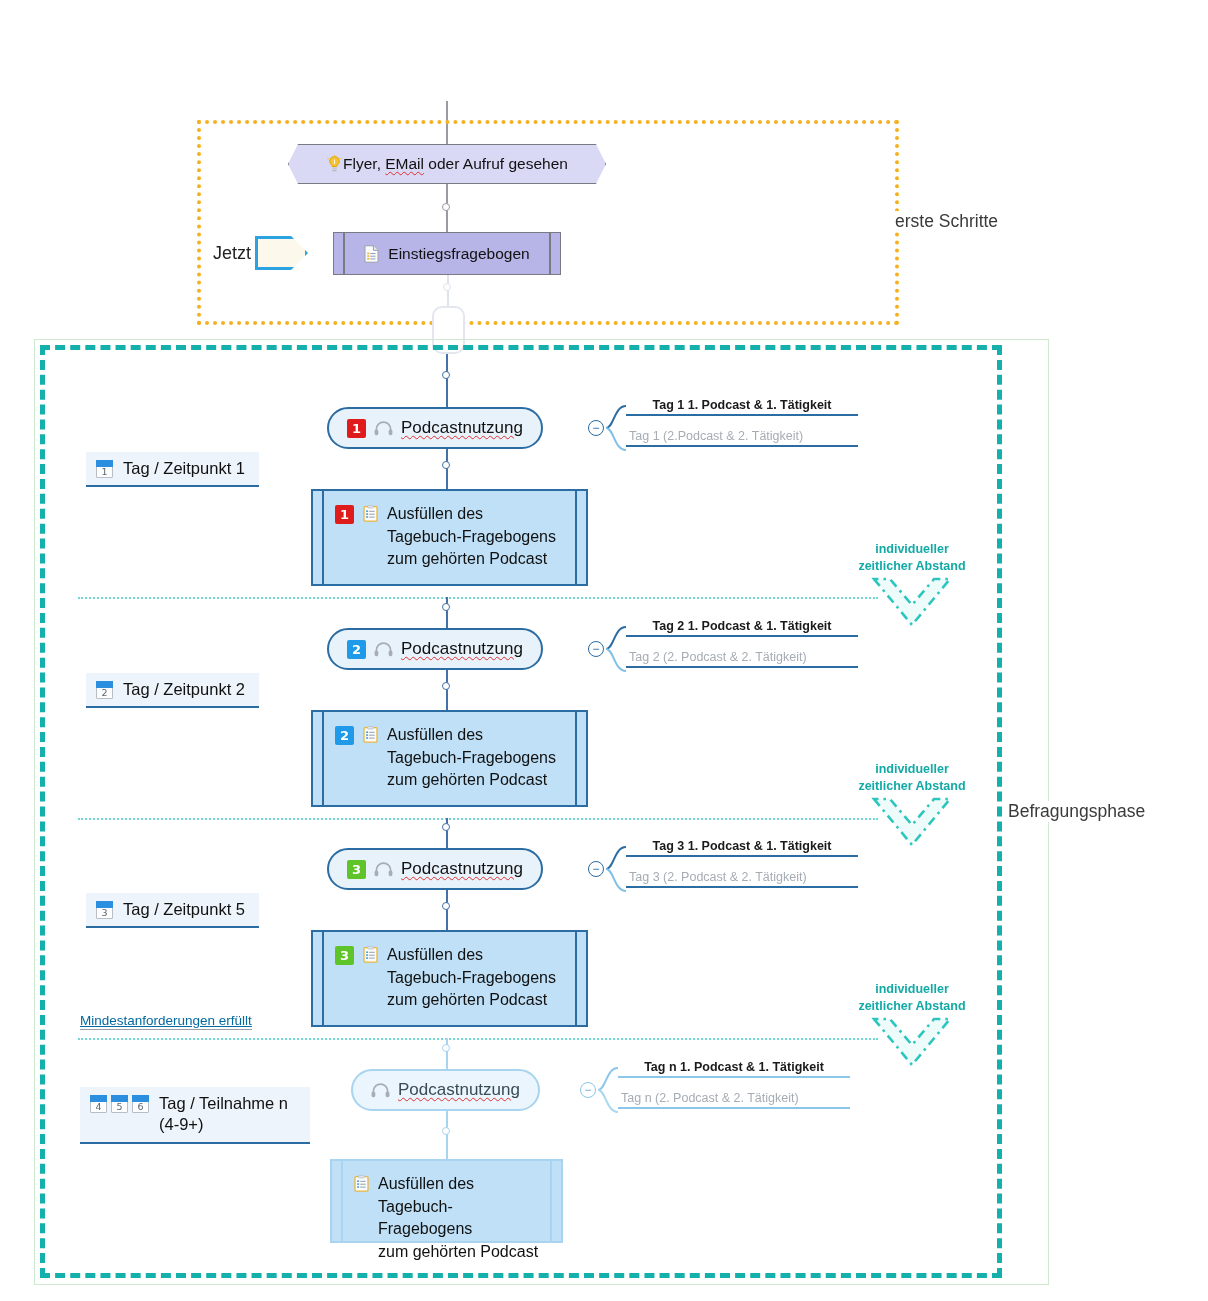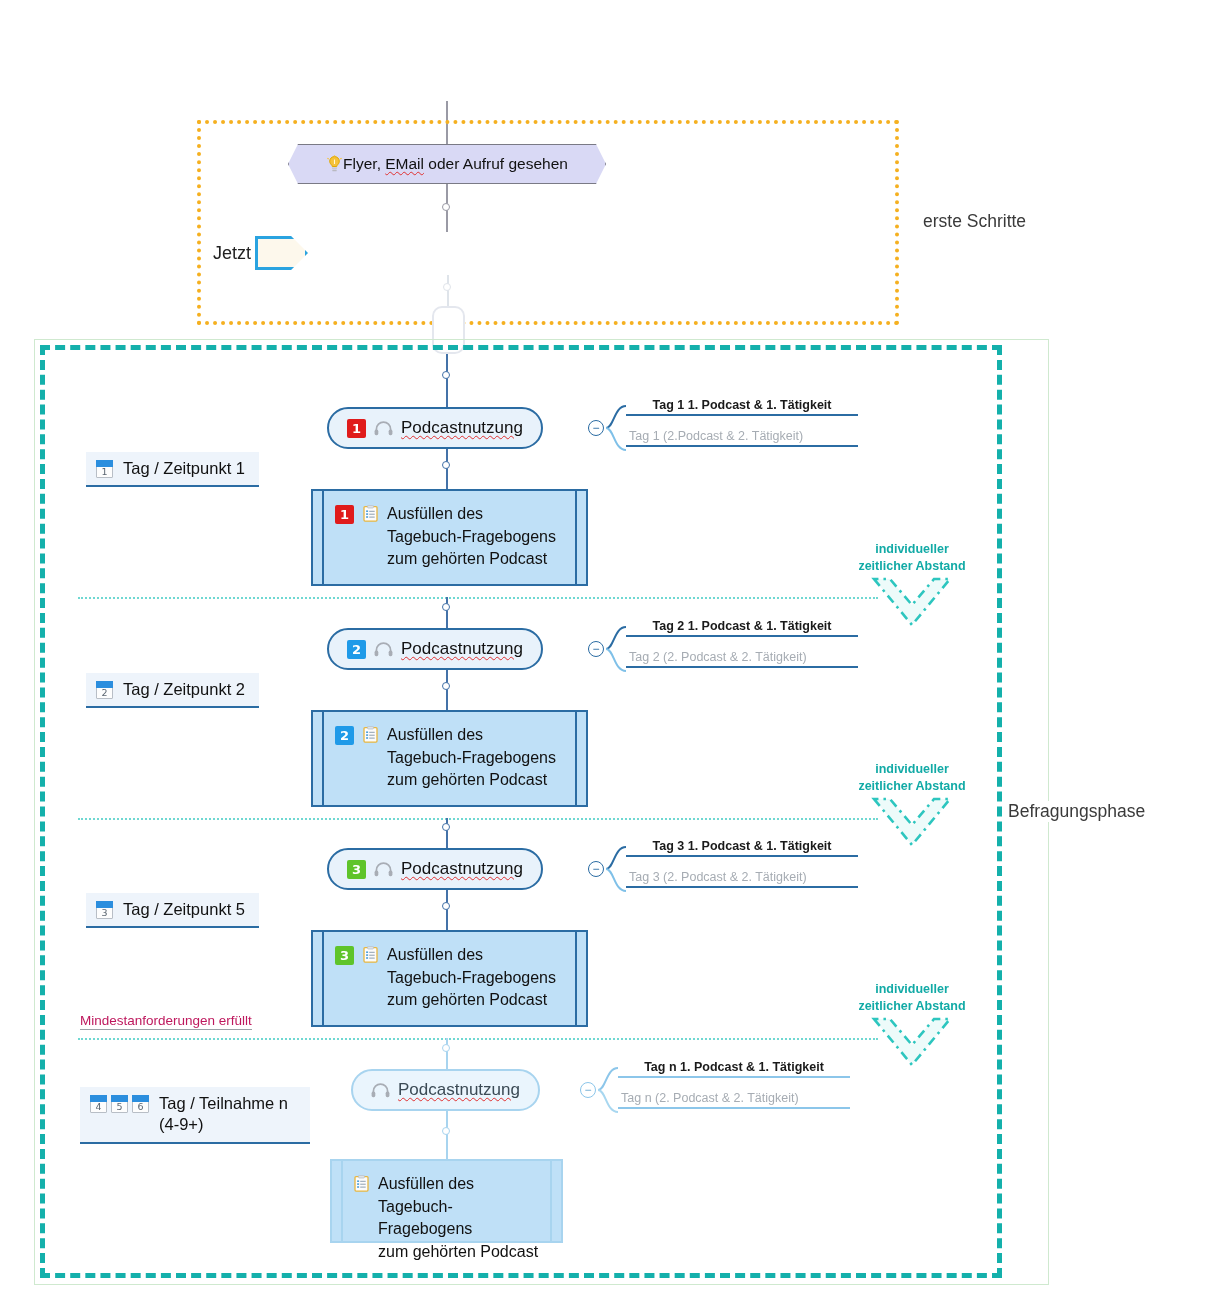--- a/index.html
+++ b/index.html
@@ -44,21 +44,21 @@
     border: 1.6px solid #cfe9cf; background: transparent;
   }
   .phase-befragung {
     position: absolute; left: 40px; top: 345px; width: 962px; height: 933px;
     border: 5px dashed #14b0ab; background: transparent;
   }
   .phase-label {
     position: absolute; font-size: 17.5px; color: #3a3a3a; white-space: nowrap;
     background: #ffffff; padding: 0 2px;
   }
-  .lbl-erste { left: 893px; top: 211px; margin-left: 28px; }
+  .lbl-erste { left: 893px; top: 211px; }
   .lbl-befragung { left: 1006px; top: 801px; }
 
   
   .vline { position: absolute; background: #4472a8; width: 2px; }
   .vline.grey { background: #9a9aa5; }
   .vline.faint { background: #dfe4ea; }
   .vline.light { background: #a8d4ef; }
   .dot {
     position: absolute; width: 8px; height: 8px; border-radius: 50%;
     background: #ffffff; border: 1.4px solid #4472a8;
@@ -183,22 +183,22 @@
   }
   .cal-group { display: flex; gap: 4px; flex: 0 0 auto; }
 
   
   .sep-mint {
     position: absolute; height: 0; border-top: 2.4px dotted #6fd8d2;
   }
 
   
   .min-note {
-    position: absolute; font-size: 13.5px; color: #be185d;
-    border-bottom: 1.2px solid #9aa0a6; padding-bottom: 1px; white-space: nowrap;
+    position: absolute; font-size: 13.5px; color: #0369a1;
+    border-bottom: 1.2px solid #9aa0a6; padding-bottom: 1px; white-space: nowrap; text-decoration: underline;
   }
 
   
   .gap-marker { position: absolute; }
   .gap-marker .gap-label {
     position: absolute; left: 0; top: 0; width: 120px; text-align: center;
     font-size: 12.5px; font-weight: bold; color: #12aaa6; line-height: 1.35;
   }
   .gap-marker .chev { position: absolute; left: 18px; top: 34px; }
 </style>
@@ -225,20 +225,35 @@
     </span>
     <span>
       
       Flyer, <span class="spell-red">EMail</span> oder Aufruf gesehen
     </span>
   </div>
 
   <div class="vline grey" style="left:446px; top:184px; height:48px;"></div>
   <div class="dot grey" style="left:442px; top:203px;"></div>
 
+  <div class="proc-purple">
+    <span class="ico">
+      <svg width="15" height="18" viewBox="0 0 15 18">
+        <path d="M1 .8h8.4L14 5.3V17.2H1z" fill="#fbfbfb" stroke="#9aa0a8" stroke-width="1"></path>
+        <path d="M9.4 .8V5.3H14" fill="#e7e9ec" stroke="#9aa0a8" stroke-width="1"></path>
+        <rect x="3.2" y="7.6" width="2.1" height="1.6" fill="#f0b429"></rect>
+        <rect x="3.2" y="10.3" width="2.1" height="1.6" fill="#f0b429"></rect>
+        <rect x="3.2" y="13" width="2.1" height="1.6" fill="#f0b429"></rect>
+        <rect x="6.2" y="8" width="5.3" height="1" fill="#8fa0b0"></rect>
+        <rect x="6.2" y="10.7" width="5.3" height="1" fill="#8fa0b0"></rect>
+        <rect x="6.2" y="13.4" width="5.3" height="1" fill="#8fa0b0"></rect>
+      </svg>
+    </span>
+    <span>Einstiegsfragebogen</span>
+  </div>
 
   <div class="jetzt-wrap">
     <span class="jetzt-text">Jetzt</span>
     <span class="jetzt-arrow"></span>
   </div>
 
   <div class="vline faint" style="left:447px; top:275px; height:32px;"></div>
   <div class="dot faint" style="left:443px; top:283px;"></div>
   <div class="ghost-node"></div>
 

